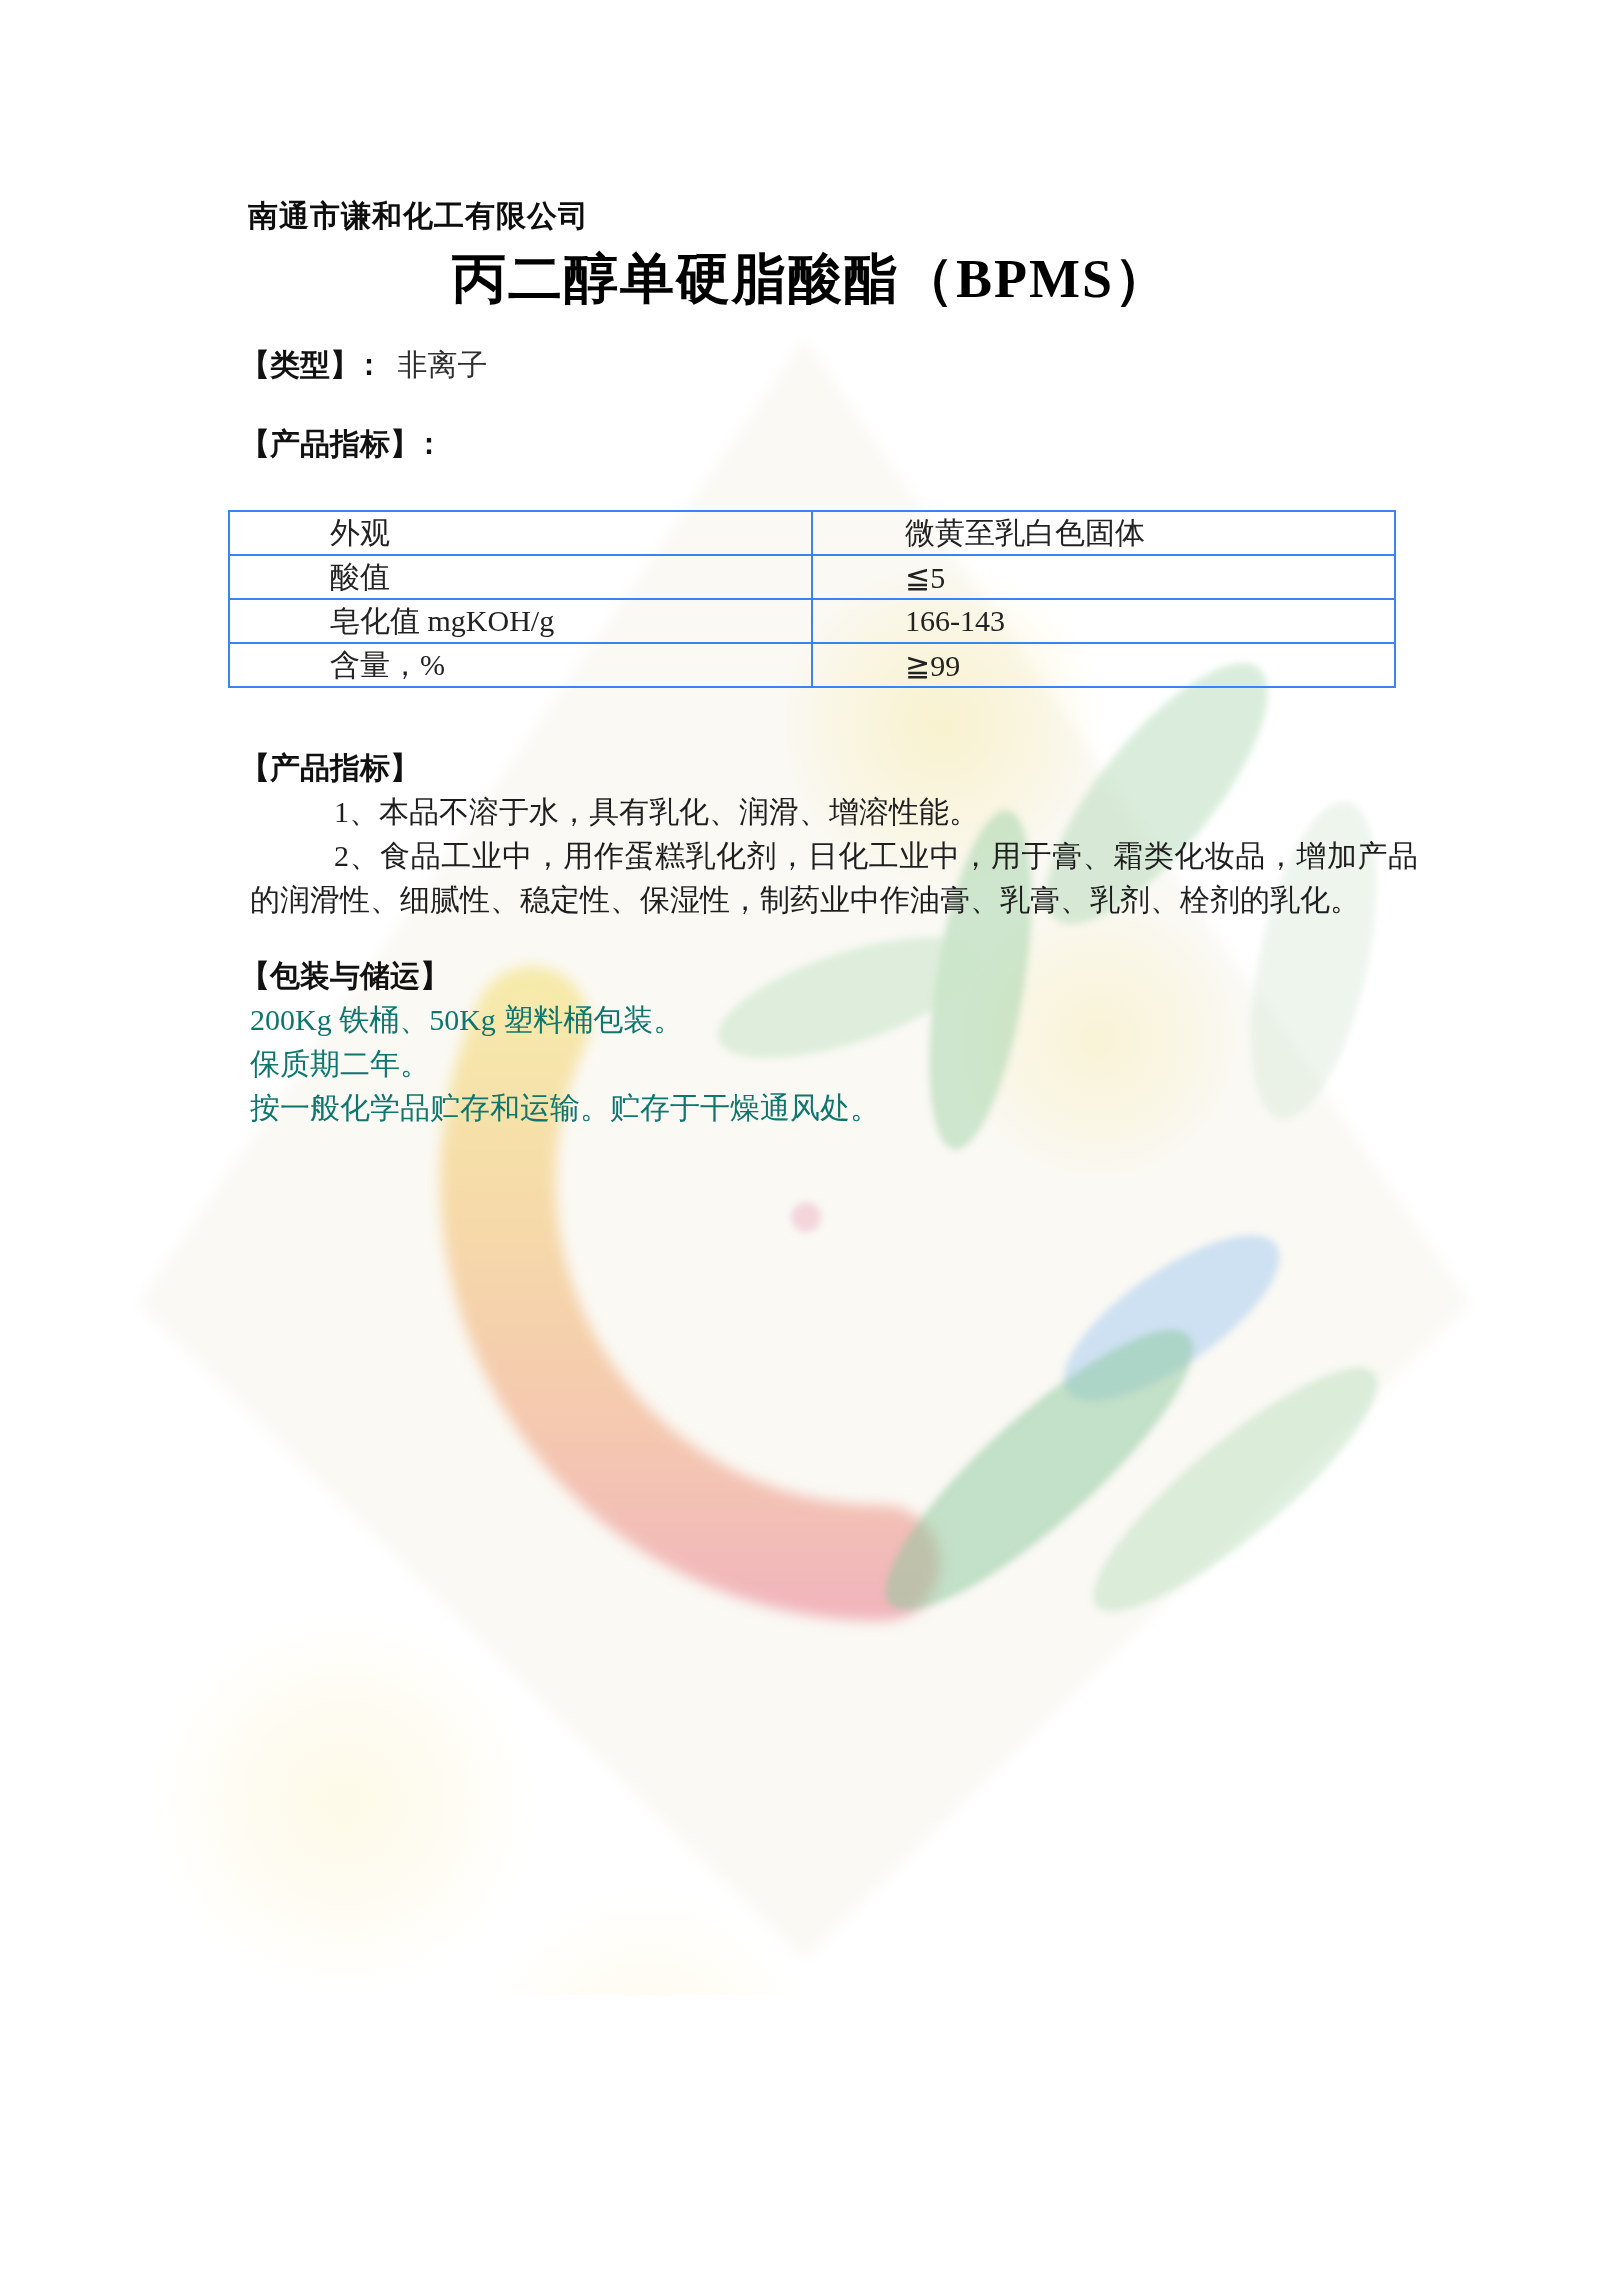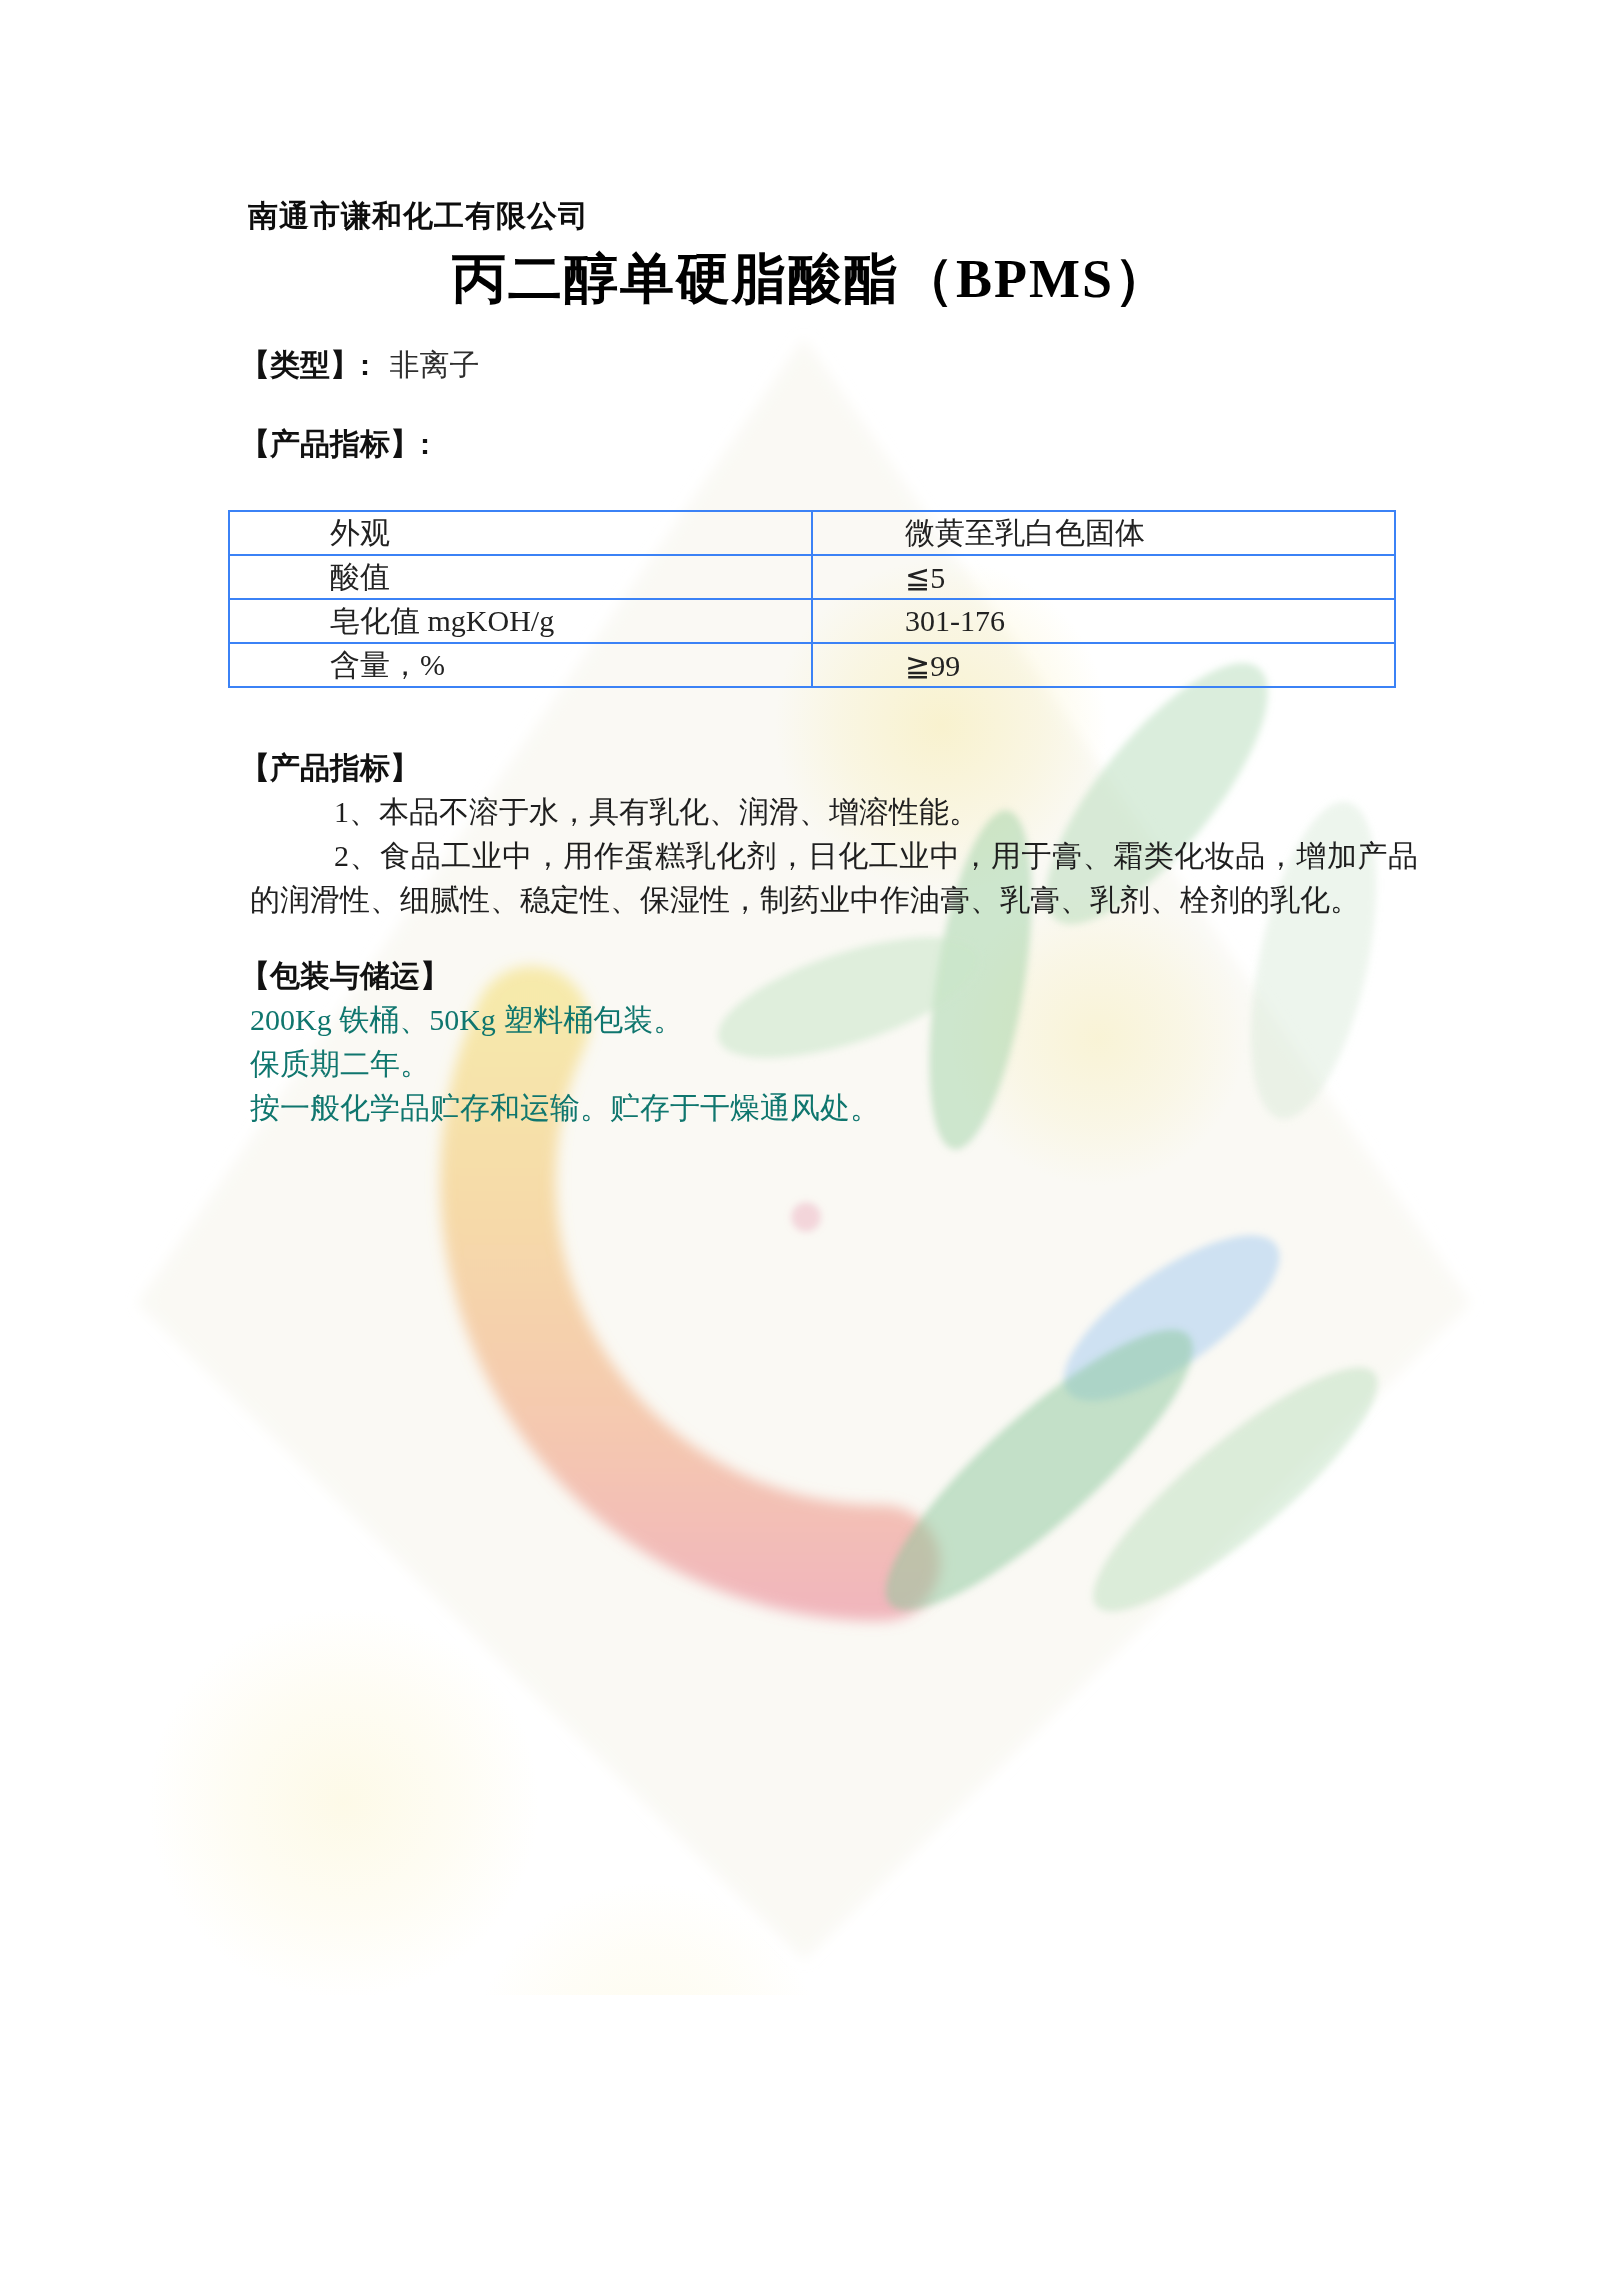--- a/index.html
+++ b/index.html
@@ -12,21 +12,21 @@
     font-family:"Liberation Serif","DejaVu Serif",serif;
     color:#1c1c1c;
   }
   .watermark {
     position:absolute; left:118px; top:137px;
     width:1431px; height:2117px;
     pointer-events:none;
   }
   .abs { position:absolute; }
   .label-sans {
-    font-family:Liberation Sans, sans-serif;
+    font-family:Liberation Mono, monospace;
     font-weight:bold;
     font-size:30px;
     color:#111111;
     white-space:nowrap;
   }
   .company {
     left:248px; top:196px;
     font-family:"Liberation Sans","DejaVu Sans",sans-serif;
     font-weight:bold; font-size:30px; letter-spacing:1px;
     color:#0d0d0d; white-space:nowrap;
@@ -137,21 +137,21 @@
       <tr>
         <td class="param">外观</td>
         <td class="val">微黄至乳白色固体</td>
       </tr>
       <tr>
         <td class="param">酸值</td>
         <td class="val">≦5</td>
       </tr>
       <tr>
         <td class="param">皂化值 mgKOH/g</td>
-        <td class="val">301-176</td>
+        <td class="val">166-143</td>
       </tr>
       <tr>
         <td class="param">含量，%</td>
         <td class="val">≧99</td>
       </tr>
     </tbody>
   </table>
 
   <div class="abs label-sans perf-heading">【产品指标】</div>
   <div class="abs perf-body">

